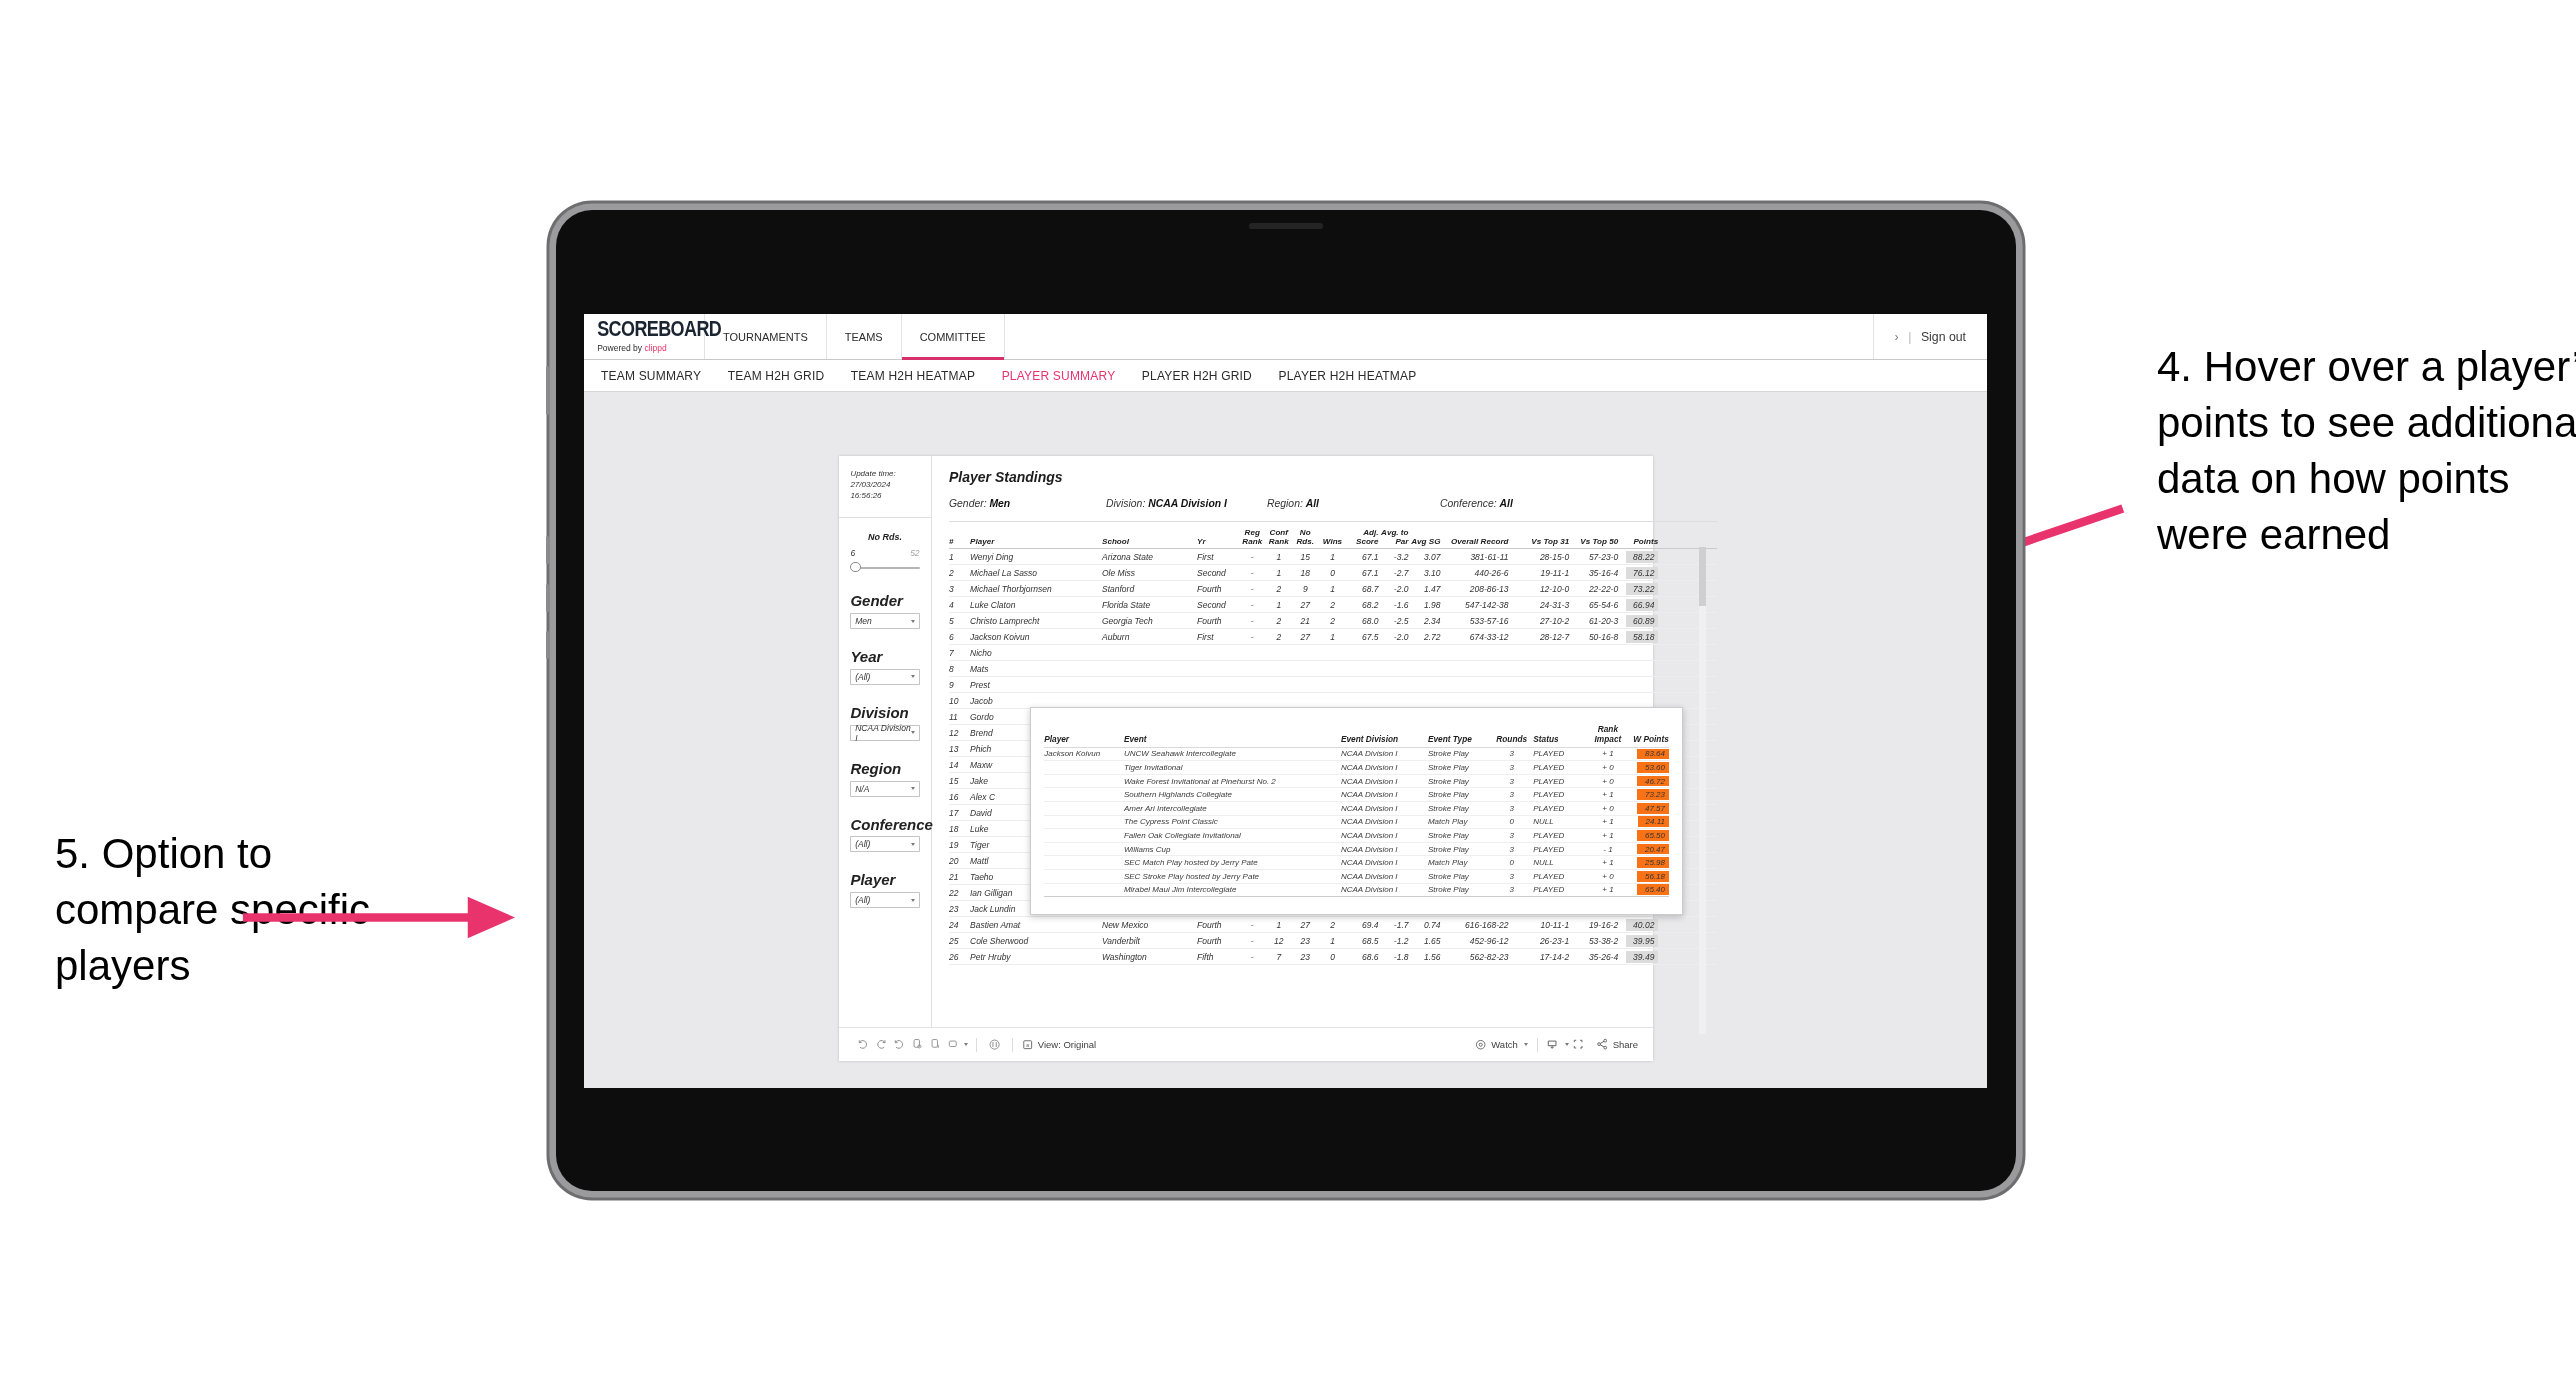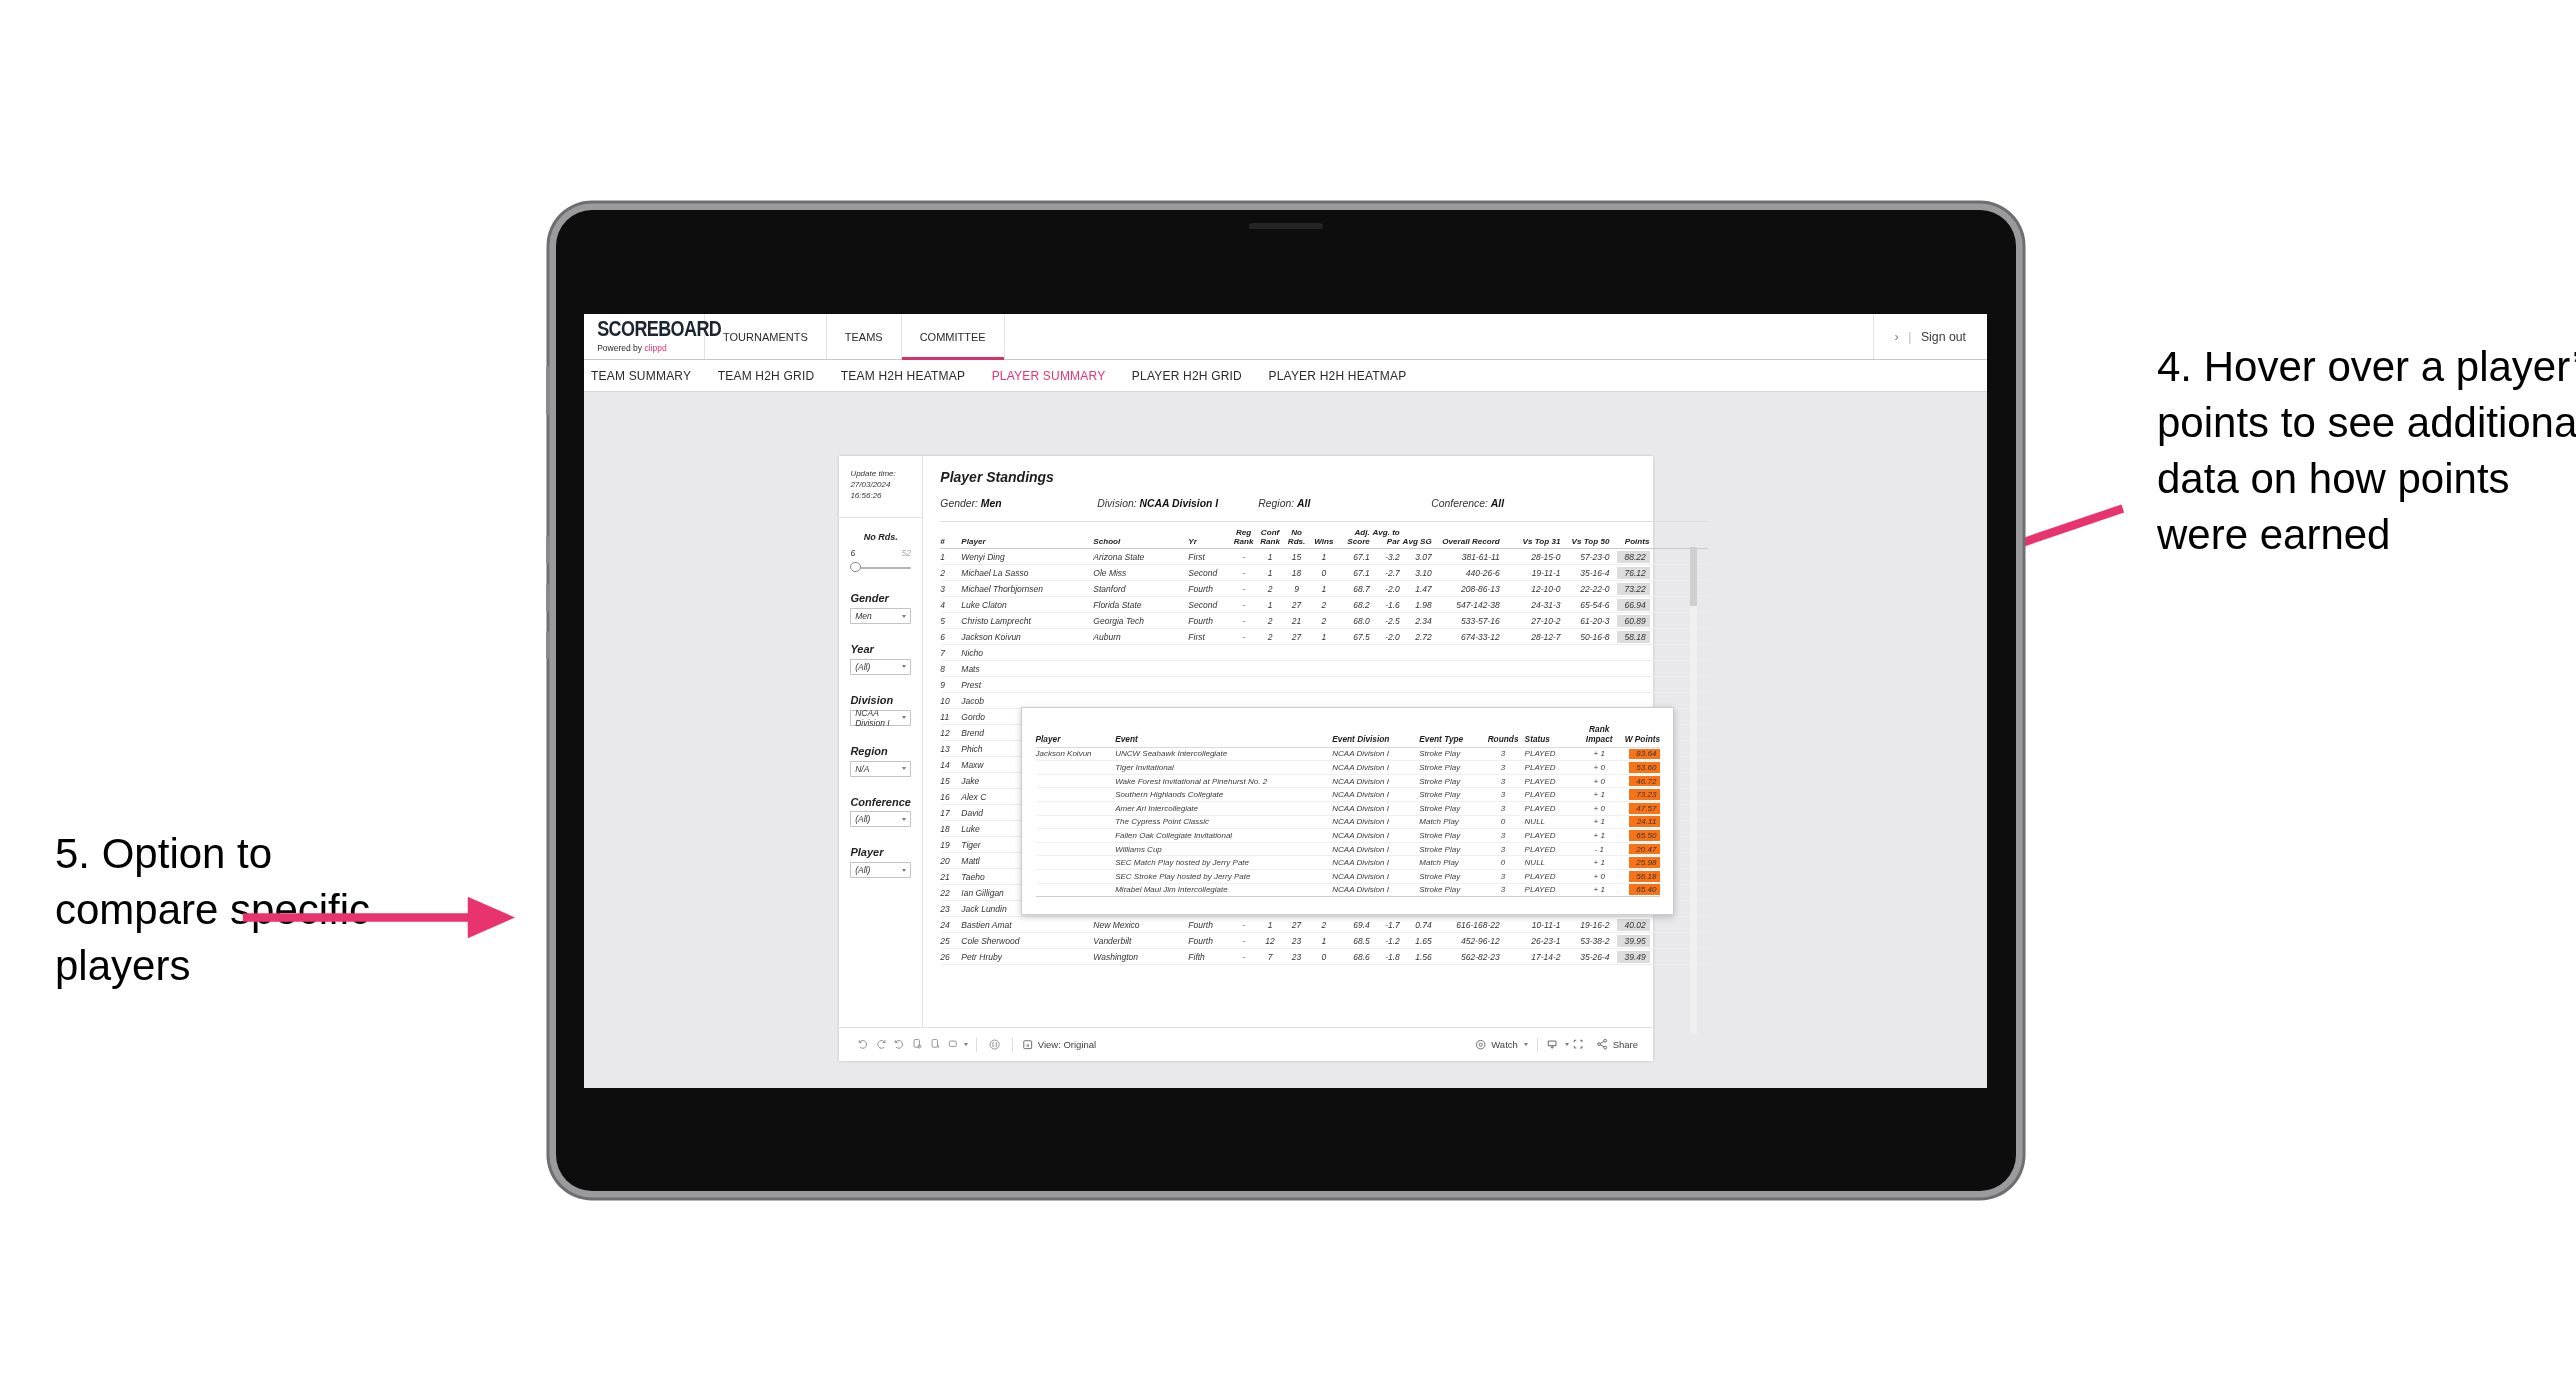--- a/index.html
+++ b/index.html
@@ -45,21 +45,21 @@
   .brand-sub{font-size:8.5px;color:#2b2b2b;margin-top:4.7px;}
   .brand-sub b{color:#e8336d;font-weight:normal;}
   .topnav-item{display:flex;align-items:center;padding:0 18px;font-size:11px;color:#2b2b2b;border-right:0.9px solid #e3e3e3;position:relative;cursor:pointer;}
   .topnav-item.active:after{content:"";position:absolute;left:0;right:0;bottom:-0.9px;height:2.8px;background:#d6306a;}
   .topnav-spacer{flex:1;border-right:0.9px solid #e3e3e3;}
   .topnav-right{display:flex;align-items:center;gap:9.5px;padding:0 21px;font-size:12.3px;color:#3a3a3a;}
   .topnav-right .dotchar{color:#777;font-size:12.3px;}
   .topnav-right .sep{color:#b9b9b9;}
 
   
-  #subnav{height:31px;background:#fff;border-bottom:0.9px solid #d6d6d6;display:flex;align-items:center;padding-left:7px;gap:26.5px;}
+  #subnav{height:31px;background:#fff;border-bottom:0.9px solid #d6d6d6;display:flex;align-items:center;padding-left:17px;gap:26.5px;}
   .subnav-item{font-size:12px;color:#2b2b2b;letter-spacing:0.2px;cursor:pointer;}
   .subnav-item.active{color:#e8336d;}
 
   
   #workspace{position:absolute;left:0;right:0;top:78px;bottom:0;background:#e9e9ec;}
 
   
   #dash{
     position:absolute;left:255px;top:64px;width:814px;height:605px;
     background:#fff;box-shadow:0 0 2.8px rgba(0,0,0,.18);
@@ -72,21 +72,21 @@
   .rds{margin-top:15px;}
   .rds-title{font-size:9px;color:#222;font-weight:bold;text-align:center;}
   .rds-range{display:flex;justify-content:space-between;font-size:8.5px;margin-top:5.7px;}
   .rds-min{color:#333;}
   .rds-max{color:#a6a6a6;}
   .slider{position:relative;height:11.4px;margin-top:3.8px;}
   .slider-track{position:absolute;left:3.8px;right:0;top:4.7px;height:2.8px;background:#b5b5b5;border-radius:1.9px;}
   .slider-knob{position:absolute;left:0;top:0;width:10.4px;height:10.4px;border:1.4px solid #8a8a8a;border-radius:50%;background:#fff;box-sizing:border-box;}
 
   .filter{margin-top:19px;}
-  .filter-label{font-size:11px;color:#222;font-weight:bold;margin-bottom:3.8px;}
+  .filter-label{font-size:15px;color:#222;font-weight:bold;margin-bottom:3.8px;}
   .filter-select{
     height:16px;border:0.9px solid #c4c4c4;background:#fff;border-radius:0.9px;
     display:flex;align-items:center;justify-content:space-between;
     padding:0 3.8px;font-size:8.5px;color:#333;box-sizing:border-box;cursor:pointer;
   }
   .caret{width:0;height:0;border-left:2.8px solid transparent;border-right:2.8px solid transparent;border-top:3.8px solid #7a7a7a;}
 
   .main-pane{flex:1;position:relative;padding:13.2px 0 0 17px;box-sizing:border-box;}
   .dash-title{font-size:14px;font-weight:bold;color:#1d1d1d;}
   .dash-meta{display:flex;margin-top:13.2px;font-size:10.4px;color:#333;}

